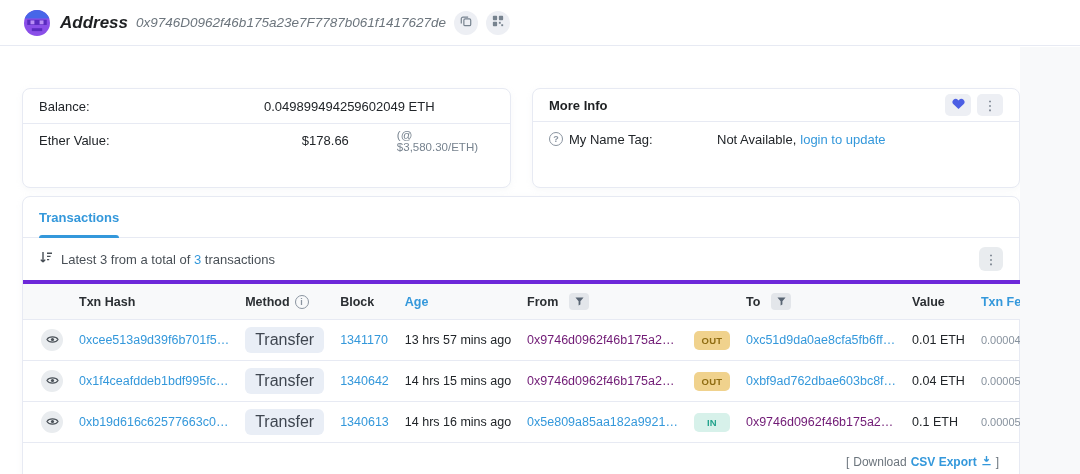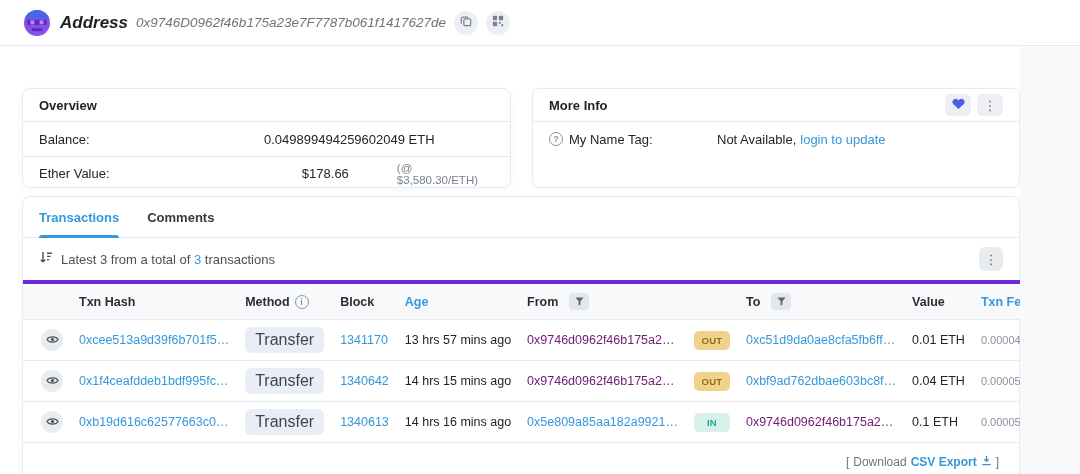--- a/index.html
+++ b/index.html
@@ -124,23 +124,20 @@
         <rect x="10.8" y="10.8" width="2.2" height="2.2"></rect>
       </svg>
     </span>
   </button>
 </div>
 
 <div class="right-gutter"></div>
 
 <div class="cards-row">
   <div class="card overview-card">
-    <div class="card-header">
-      <span>Overview</span>
-    </div>
     <div class="kv-row">
       <span class="kv-label">Balance:</span>
       <span>0.049899494259602049 ETH</span>
     </div>
     <div class="kv-row">
       <span class="kv-label">Ether Value:</span>
       <span>$178.66</span>
       <span class="muted-small">(@ $3,580.30/ETH)</span>
     </div>
   </div>
@@ -168,21 +165,20 @@
       </span>
       <span>Not Available,</span>
       <span class="link" style="margin-left:4px">login to update</span>
     </div>
   </div>
 </div>
 
 <div class="card txn-card">
   <div class="tabs">
       <div class="tab active">Transactions</div>
-      <div class="tab">Comments</div>
     </div>
 
   <div class="toolbar">
     <div class="toolbar-left">
       <span>
         <svg width="14" height="13" viewBox="0 0 14 13" stroke="#495057" stroke-width="1.4" fill="none">
           <path d="M4 1 V11 M4 11 L1.8 8.6 M4 11 L6.2 8.6"></path>
           <path d="M8 2.2 H13 M8 5.4 H11.6 M8 8.6 H10.2"></path>
         </svg>
       </span>

